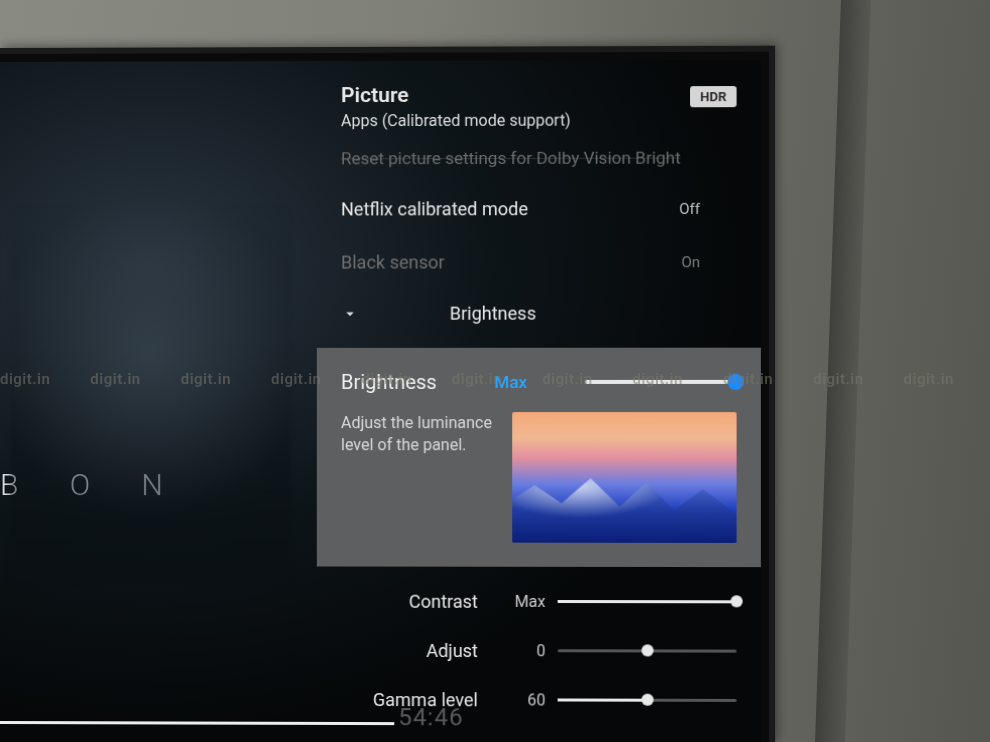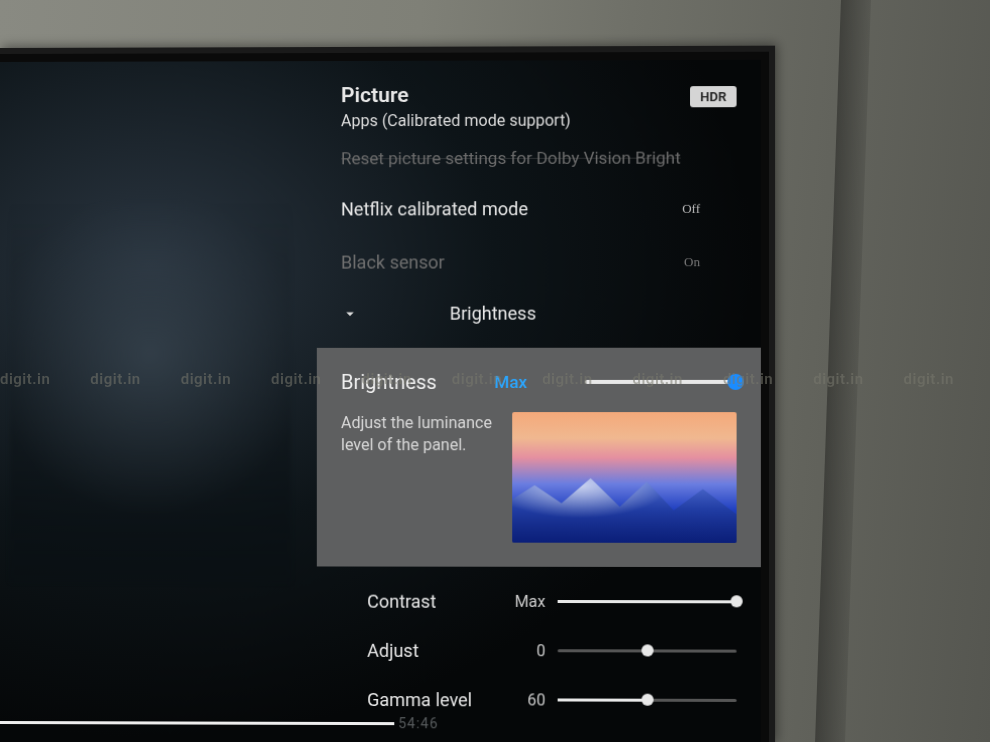--- a/index.html
+++ b/index.html
@@ -89,21 +89,21 @@
     position:absolute;
     left:0; bottom:18px; width:52%; height:3px;
     background:#eee;
   }
   .progress-bar::after{
     content:""; position:absolute; right:-80px; top:-12px;
     color:#6a6e70; font-size:16px;
   }
   .timecode{
     position:absolute; left:52.5%; bottom:12px;
-    color:#575b5d; font-size:14px; letter-spacing:1px;
+    color:#575b5d; font-size:24px; letter-spacing:1px;
   }
 
   
   .panel {
     position: absolute;
     top: 0;
     right: 0;
     width: 440px;
     height: 100%;
     color: #e8e8e8;
@@ -132,21 +132,21 @@
   }
 
   .setting-row {
     display: flex;
     justify-content: space-between;
     align-items: center;
     padding: 16px 60px 16px 24px;
     font-size: 18px;
   }
   .setting-row.disabled { color: #6f6f6f; }
-  .setting-row .value { color: #bdbdbd; font-size:13px;font-family:Liberation Serif, serif; }
+  .setting-row .value { color: #bdbdbd; font-size:15px; }
   .setting-row.disabled .value { color:#7a7a7a;text-align:right; }
 
   .section-row {
     display:flex; align-items:center;
     padding: 14px 24px;
     font-size: 18px;
     gap: 90px;
   }
   .chevron { width:18px; height:18px; }
   .chevron svg { width:100%; height:100%; fill:#ddd; }
@@ -183,21 +183,21 @@
     clip-path: polygon(0 40%, 10% 20%, 22% 45%, 35% 10%, 48% 50%, 60% 15%, 72% 55%, 85% 25%, 100% 60%, 100% 100%, 0 100%);
   }
 
   
   .slider-row {
     display:flex; align-items:center;
     padding: 14px 24px 14px 50px;
     font-size:18px;
     gap: 12px;
   }
-  .slider-row .sl-label { flex:0 0 110px; }
+  .slider-row .sl-label { flex:0 0 110px;text-align:right; }
   .slider-row .sl-value { flex:0 0 55px; text-align:right; color:#c8c8c8; font-size:16px;}
   .slider-row .sl-track {
     flex:1; height:3px; background:#555; position:relative; border-radius:2px;
   }
   .slider-row .sl-track .fill{
     position:absolute; left:0; top:0; height:100%; background:#e8e8e8;
   }
   .slider-row .sl-track .knob{
     position:absolute; top:-5px; width:12px; height:12px; background:#e8e8e8; border-radius:50%;
     transform:translateX(-50%);
@@ -215,20 +215,21 @@
 </div>
 
 <div class="watermark">
   <span>digit.in</span><span>digit.in</span><span>digit.in</span><span>digit.in</span><span>digit.in</span><span>digit.in</span><span>digit.in</span><span>digit.in</span><span>digit.in</span><span>digit.in</span><span>digit.in</span>
 </div>
 
 <div class="tv">
   <div class="screen">
 
     <div class="video-bg">
+      <div class="video-title">B O N</div>
       <div class="progress-bar"></div>
       <div class="timecode">54:46</div>
     </div>
 
     <div class="panel">
 
       <div class="panel-header">
         <div class="titles">
           <h1>Picture</h1>
           <h2>Apps (Calibrated mode support)</h2>

